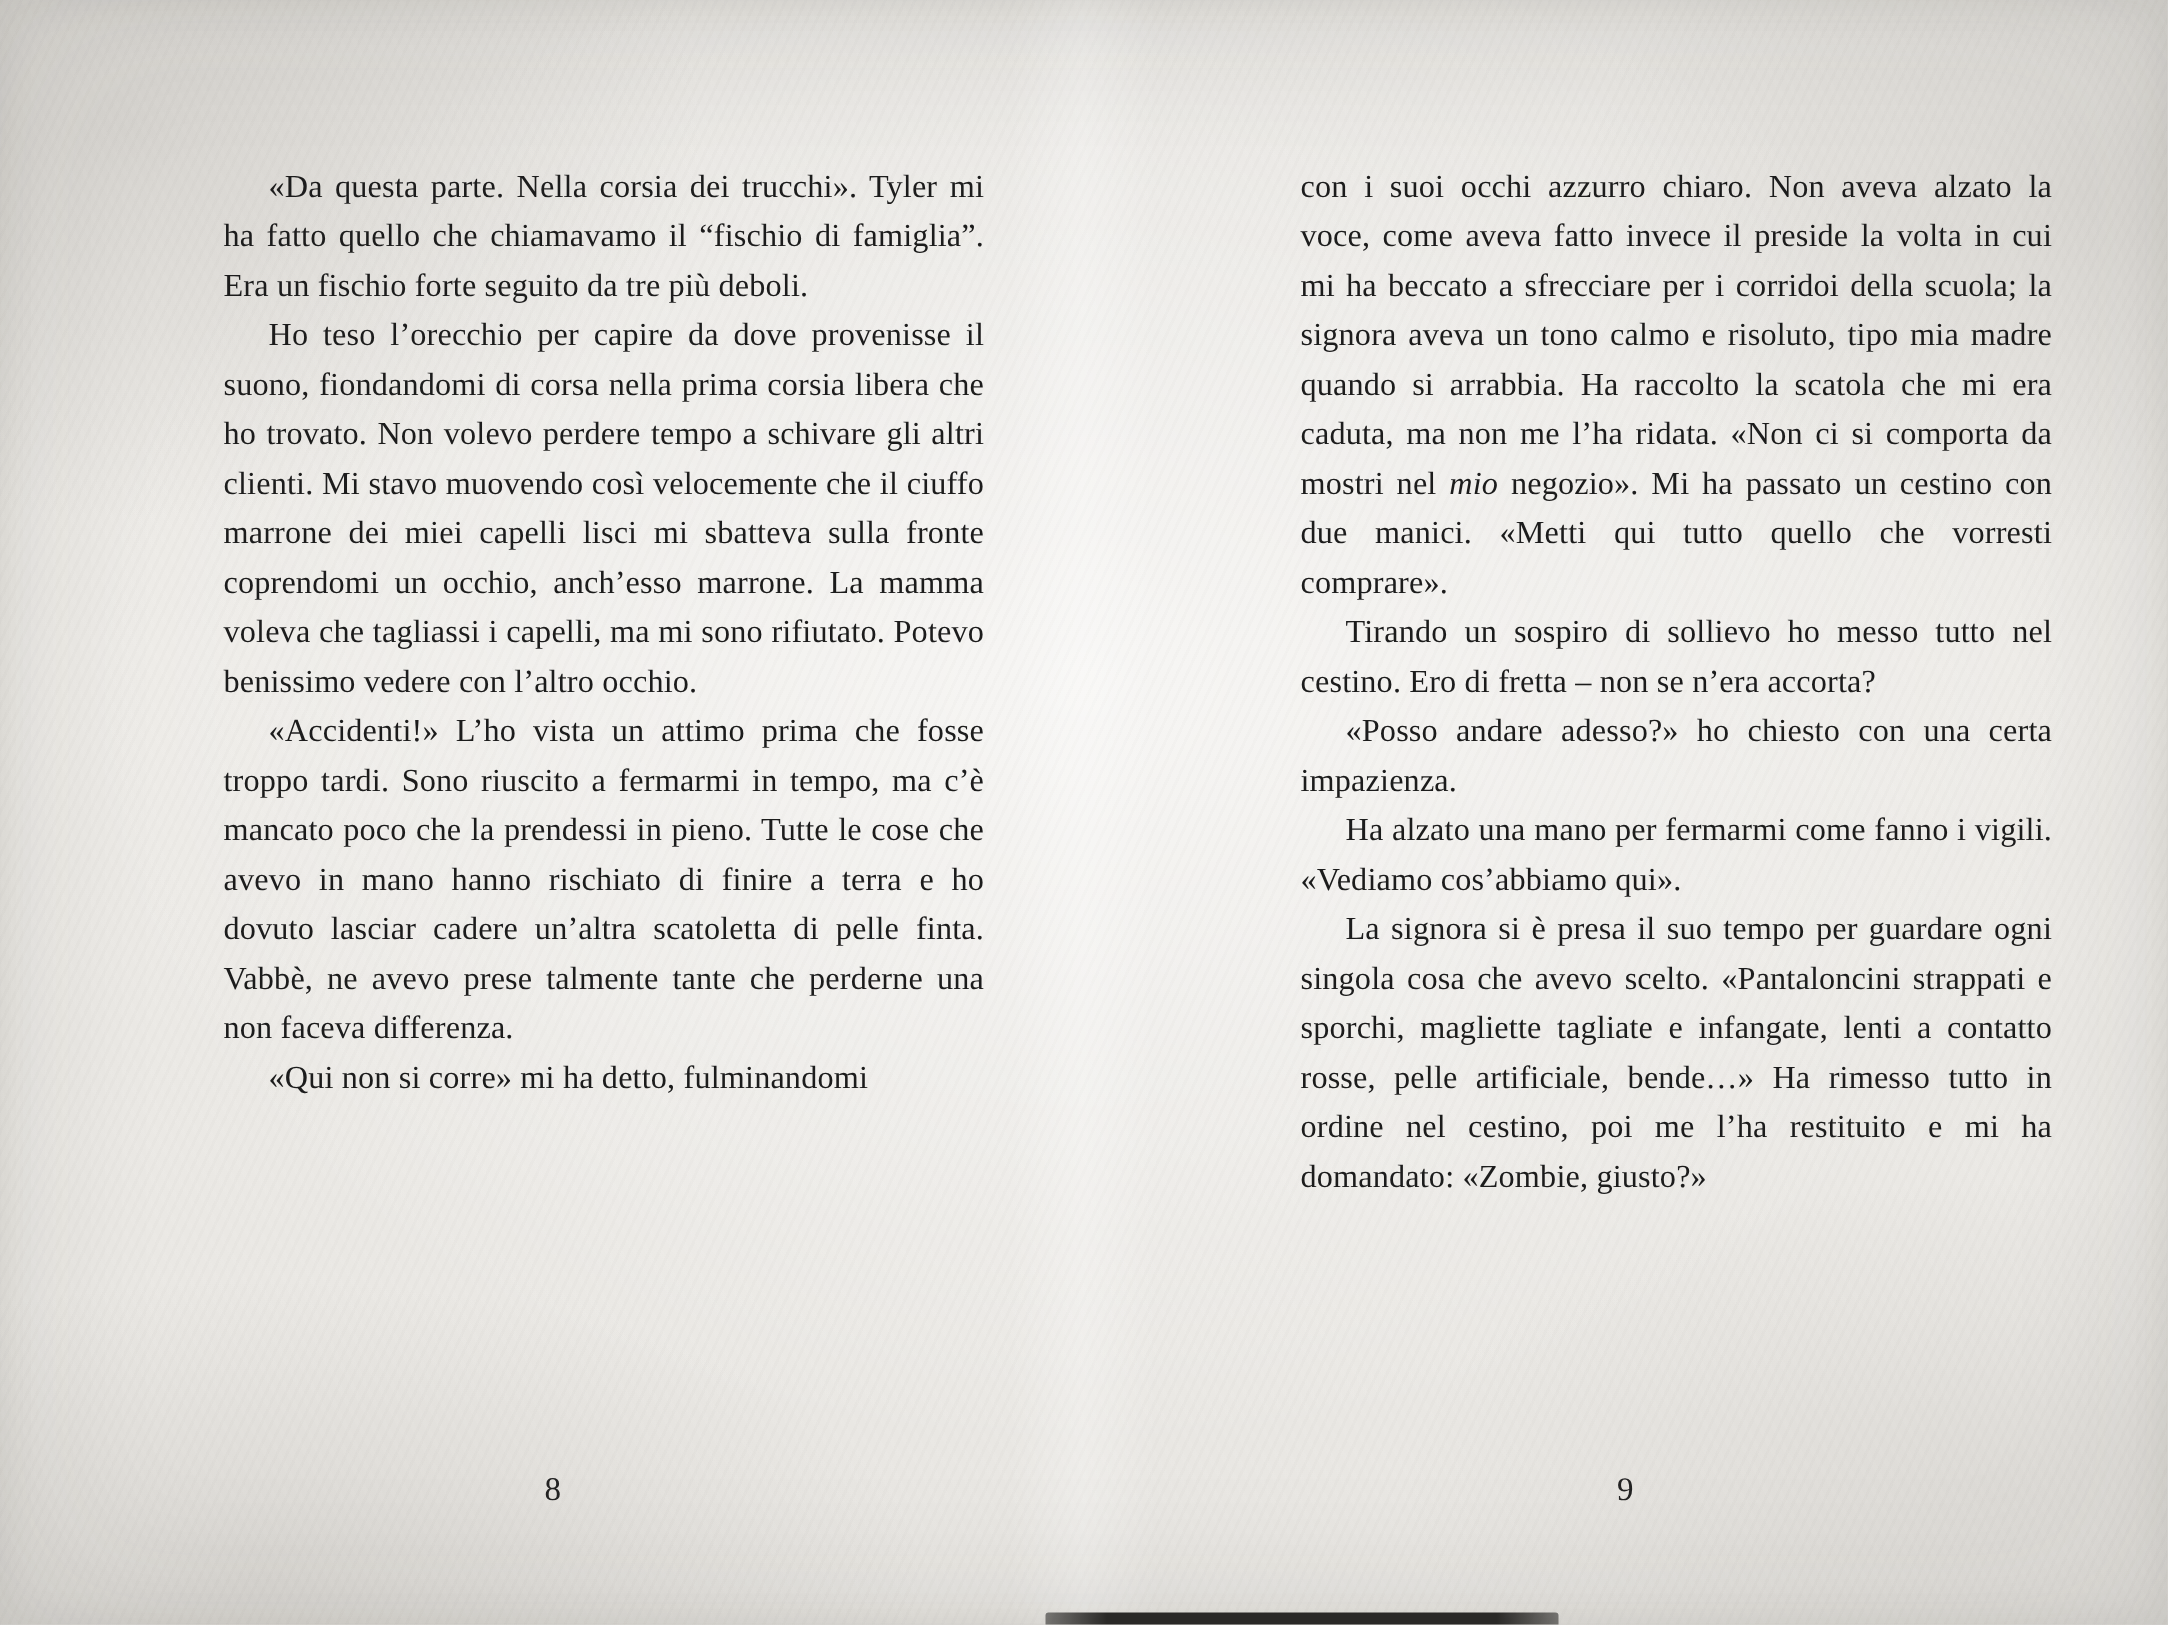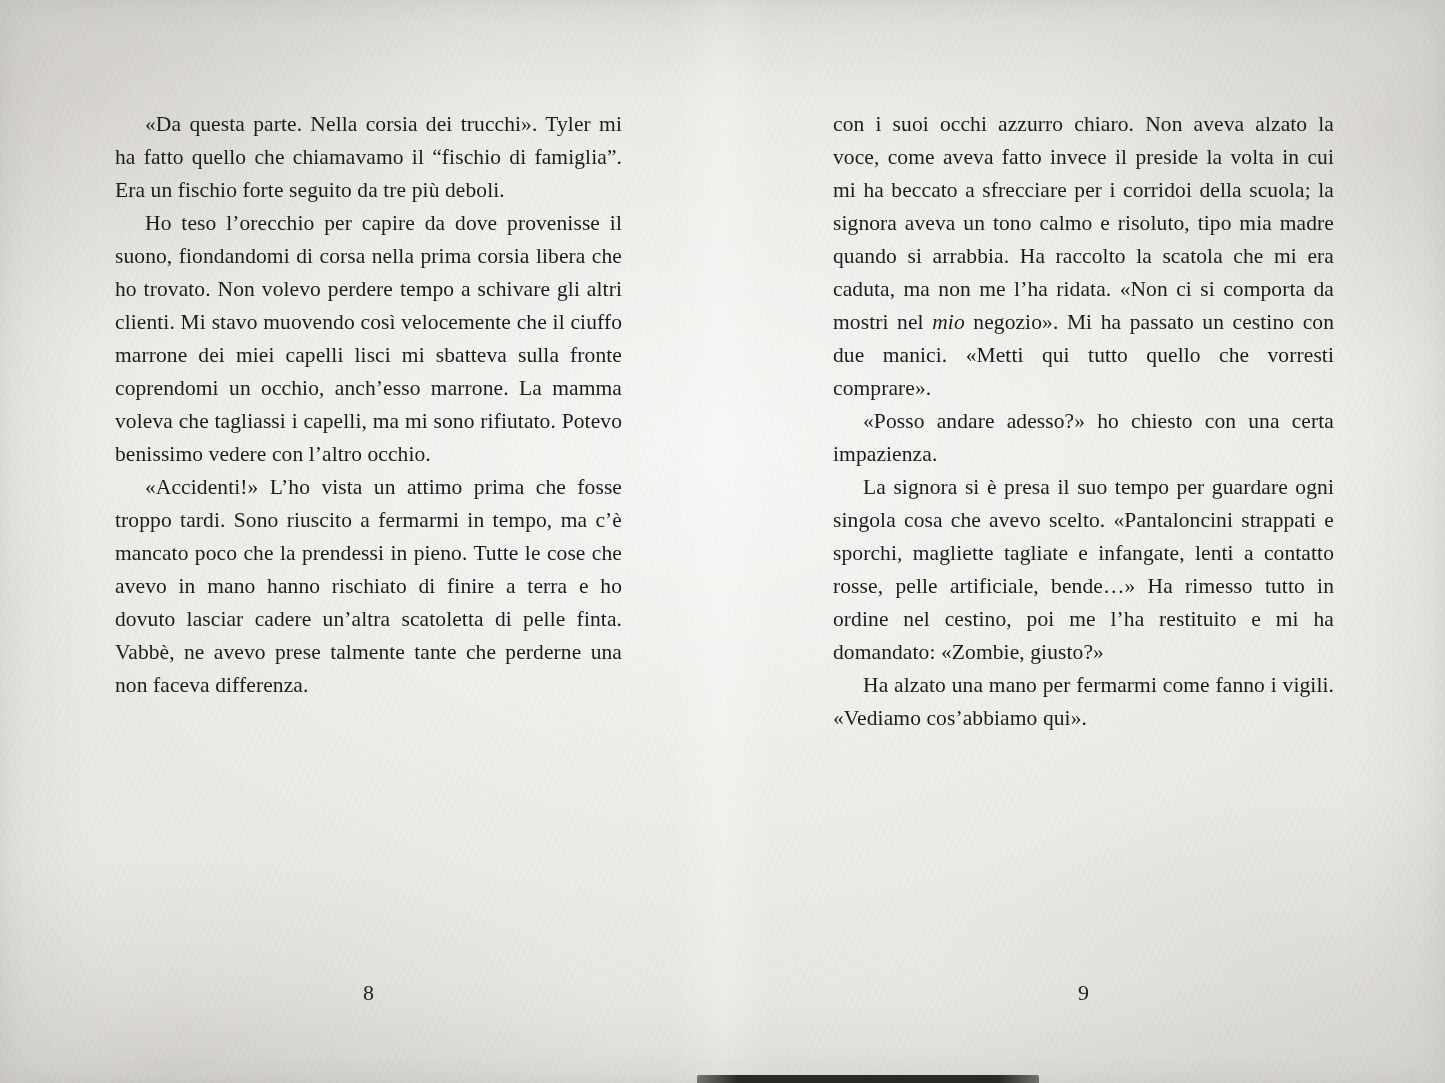--- a/index.html
+++ b/index.html
@@ -31,20 +31,21 @@
   }
   .text-block {
     position: absolute;
     top: 108px;
     width: 507px;
     color: #1c1c1c;
     font-size: 21.5px;
     line-height: 33px;
     text-align: justify;
     letter-spacing: 0.1px;
+    margin-left: 34px;
   }
   .text-left  { left: 115px; }
   .text-right { left: 833px; width: 501px; }
   .para {
     margin: 0;
     padding: 0;
   }
   .para.indent { text-indent: 30px; }
   .italic { font-style: italic; }
   .page-number {
@@ -81,27 +82,29 @@
 <body>
 
 <div class="spread">
 
   <div class="gutter-light"></div>
 
   <div class="text-block text-left">
       <p class="para indent"><span>«Da questa parte. Nella corsia dei trucchi». Tyler mi ha fatto quello che chiamavamo il “fischio di famiglia”. Era un fischio forte seguito da tre più deboli.</span></p>
       <p class="para indent"><span>Ho teso l’orecchio per capire da dove provenisse il suono, fiondandomi di corsa nella prima corsia libera che ho trovato. Non volevo perdere tempo a schivare gli altri clienti. Mi stavo muovendo così velocemente che il ciuffo marrone dei miei capelli lisci mi sbatteva sulla fronte coprendomi un occhio, anch’esso marrone. La mamma voleva che tagliassi i capelli, ma mi sono rifiutato. Potevo benissimo vedere con l’altro occhio.</span></p>
       <p class="para indent"><span>«Accidenti!» L’ho vista un attimo prima che fosse troppo tardi. Sono riuscito a fermarmi in tempo, ma c’è mancato poco che la prendessi in pieno. Tutte le cose che avevo in mano hanno rischiato di finire a terra e ho dovuto lasciar cadere un’altra scatoletta di pelle finta. Vabbè, ne avevo prese talmente tante che perderne una non faceva differenza.</span></p>
+      <p class="para indent"><span>«Qui non si corre» mi ha detto, fulminandomi</span></p>
     </div>
 
   <div class="text-block text-right">
       <p class="para"><span>con i suoi occhi azzurro chiaro. Non aveva alzato la voce, come aveva fatto invece il preside la volta in cui mi ha beccato a sfrecciare per i corridoi della scuola; la signora aveva un tono calmo e risoluto, tipo mia madre quando si arrabbia. Ha raccolto la scatola che mi era caduta, ma non me l’ha ridata. «Non ci si comporta da mostri nel </span><span class="italic">mio</span><span> negozio». Mi ha passato un cestino con due manici. «Metti qui tutto quello che vorresti comprare».</span></p>
+      <p class="para indent"><span>Tirando un sospiro di sollievo ho messo tutto nel cestino. Ero di fretta – non se n’era accorta?</span></p>
       <p class="para indent"><span>«Posso andare adesso?» ho chiesto con una certa impazienza.</span></p>
+      <p class="para indent"><span>Ha alzato una mano per fermarmi come fanno i vigili. «Vediamo cos’abbiamo qui».</span></p>
       <p class="para indent"><span>La signora si è presa il suo tempo per guardare ogni singola cosa che avevo scelto. «Pantaloncini strappati e sporchi, magliette tagliate e infangate, lenti a contatto rosse, pelle artificiale, bende…» Ha rimesso tutto in ordine nel cestino, poi me l’ha restituito e mi ha domandato: «Zombie, giusto?»</span></p>
-      <p class="para indent"><span>Ha alzato una mano per fermarmi come fanno i vigili. «Vediamo cos’abbiamo qui».</span></p>
     </div>
 
   <div class="page-number num-left">8</div>
 
   <div class="page-number num-right">9</div>
 
   <div class="photo-edge-dark-strip"></div>
 
   <div class="vignette"></div>
 

